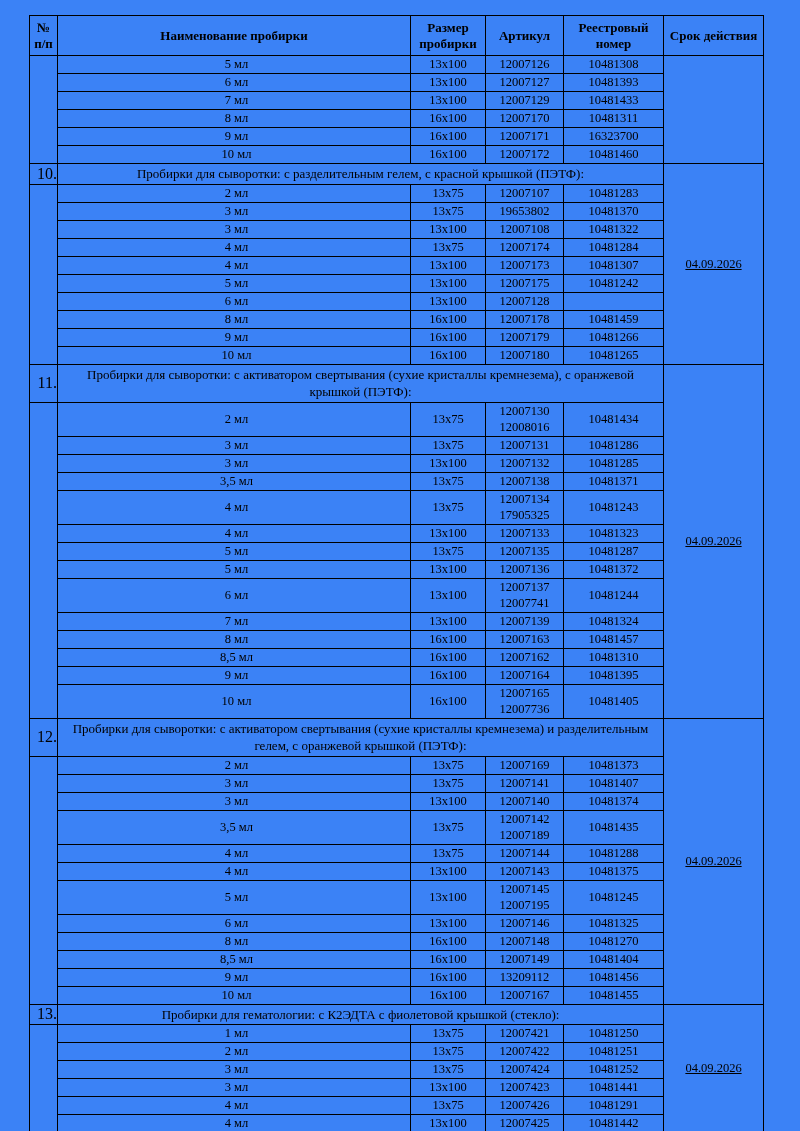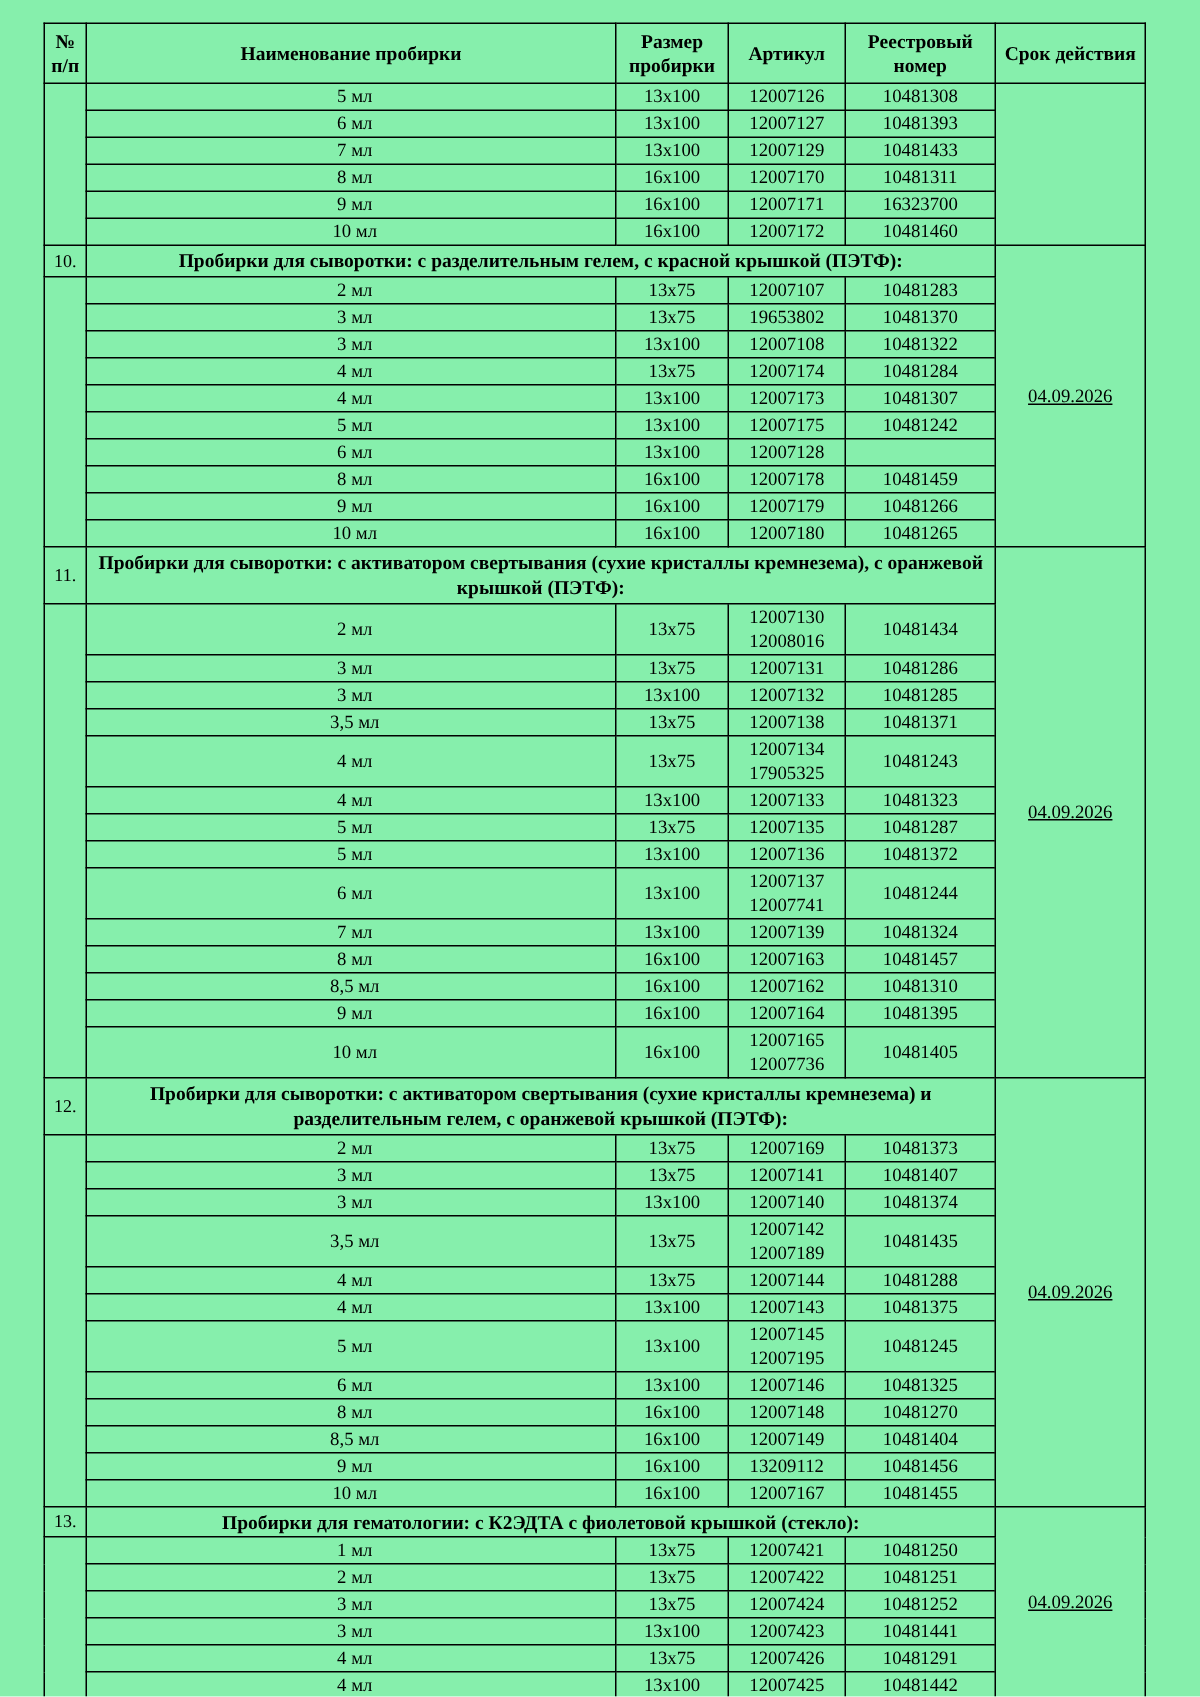--- a/index.html
+++ b/index.html
@@ -4,21 +4,21 @@
 <style>
   * { margin:0; padding:0; box-sizing:border-box; }
   html,body { background:#ffffff; }
   body {
     width:800px; height:1131px;
     font-family:"Liberation Serif", serif;
     color:#000000;
   }
   .page {
     position:relative; width:800px; height:1131px;
-    background:#86efac; overflow:hidden;
+    background:#3b82f6; overflow:hidden;
   }
   table.tubes {
     position:absolute; left:29px; top:15px; width:734px;
     border-collapse:collapse; table-layout:fixed;
   }
   col.c-num      { width:28px; }
   col.c-name     { width:353px; }
   col.c-size     { width:75px; }
   col.c-article  { width:78px; }
   col.c-registry { width:100px; }
@@ -35,26 +35,26 @@
   thead th {
     font-weight:bold;
     font-size:13px;
     line-height:16px;
     height:40px;
     text-align:center;
     padding:1px 2px;
   }
   tr.data-row { height:18px; }
   tr.section-header-row { height:19px; }
-  td.num-cell { text-align:center; font-size:12px; }
+  td.num-cell { text-align:right; font-size:16px; }
   td.name-cell { text-align:center; padding-left:5px; }
   td.size-cell, td.article-cell, td.registry-cell { text-align:center; }
   td.validity-cell { text-align:center;text-decoration:underline; }
   td.title-cell {
-    text-align:center; font-weight:bold; font-size:13px;
+    text-align:center; font-weight:normal; font-size:13px;
     line-height:17.5px; padding:1px 6px;
   }
   td.article-cell div { line-height:16.5px; }
 </style>
 </head>
 <body>
 
 <div class="page">
   <table class="tubes">
     <colgroup>

